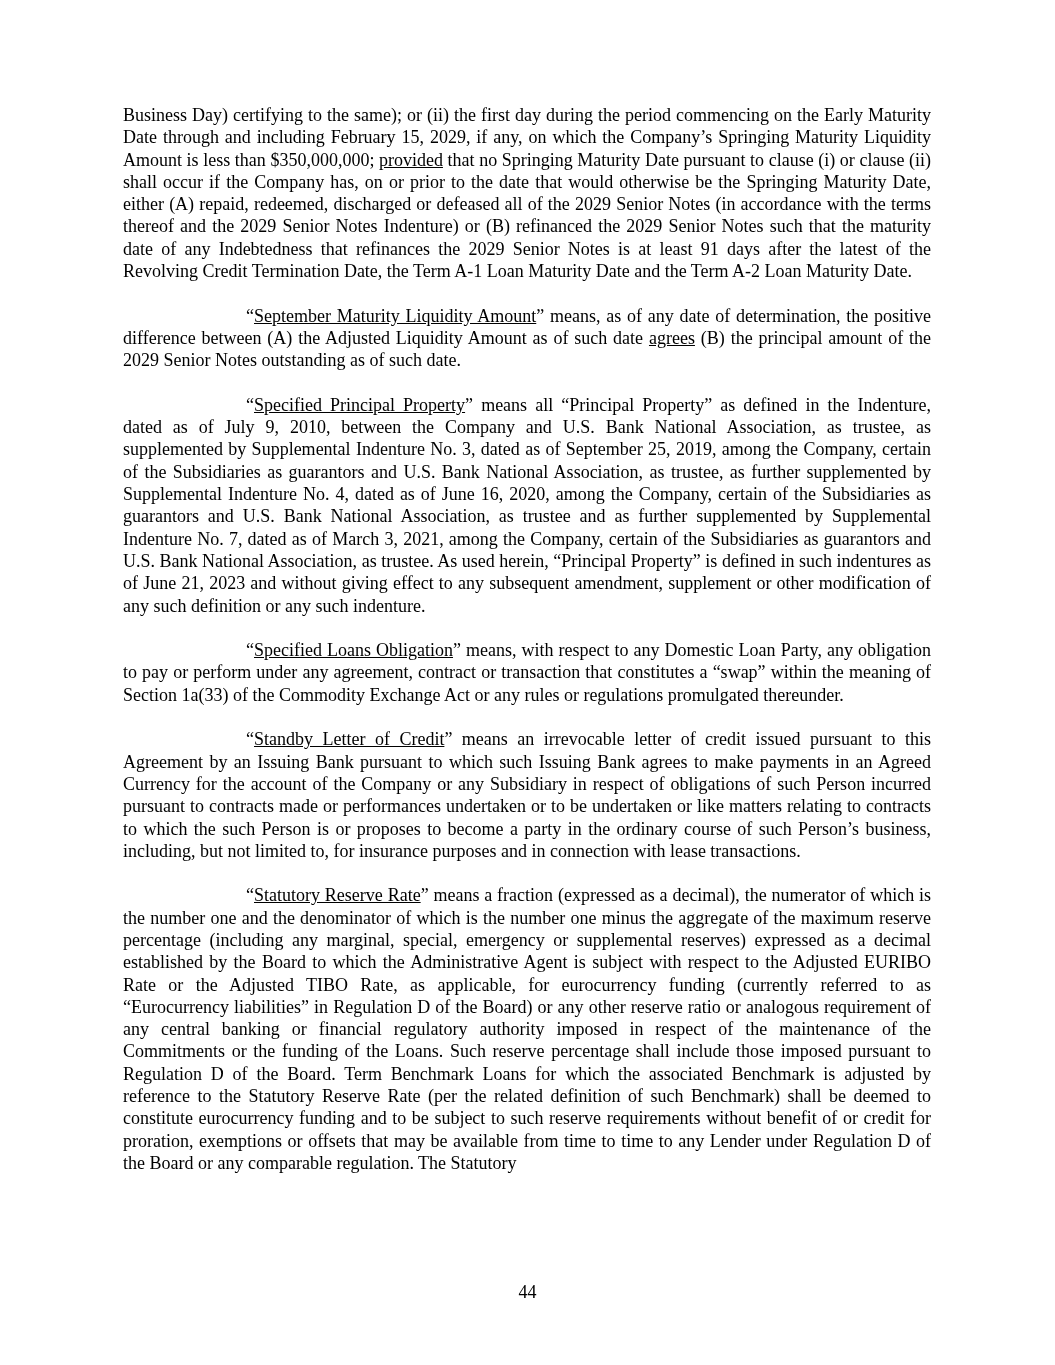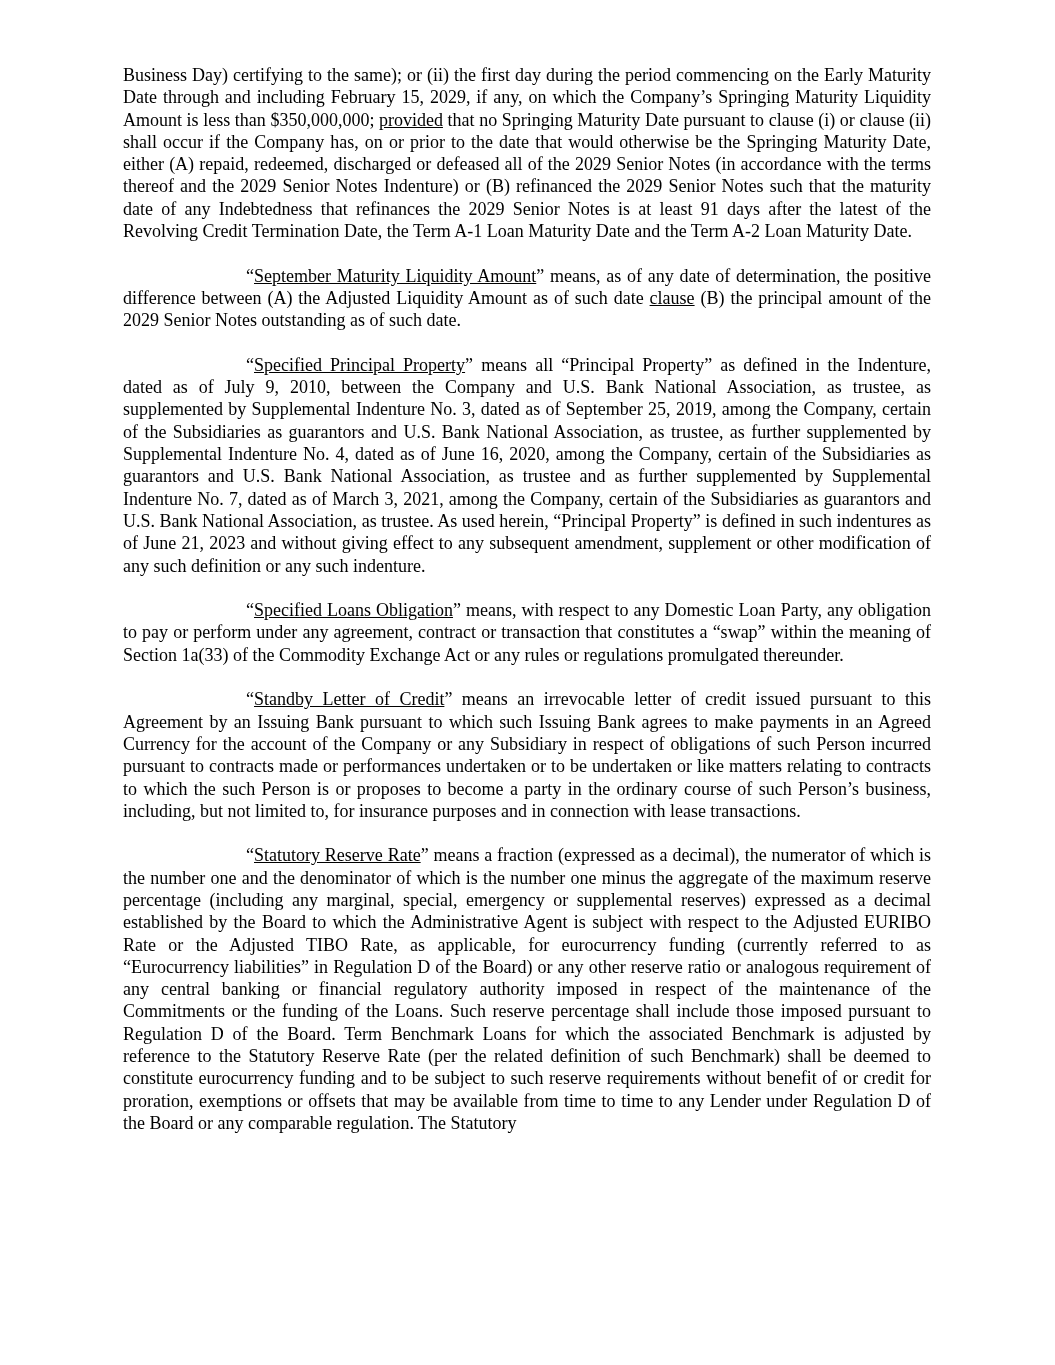--- a/index.html
+++ b/index.html
@@ -10,21 +10,21 @@
   .page {
     position: relative;
     width: 1055px;
     height: 1365px;
     background: #ffffff;
     color: #000000;
     font-family: "Liberation Serif", "DejaVu Serif", serif;
     font-size: 18px;
     line-height: 22.3px;
     box-sizing: border-box;
-    padding: 64px 124px 0 123px;
+    padding: 104px 124px 0 123px;
   }
   .doc-body p.para {
     margin: 0 0 22.3px 0;
     text-align: justify;
   }
   .doc-body p.para.indent {
     text-indent: 123px;
   }
   .u {
     text-decoration: underline;
@@ -37,19 +37,20 @@
     text-align: center;
     font-size: 18px;
   }
 </style>
 </head>
 <body>
 
 <div class="page">
   <div class="doc-body">
       <p class="para"><span>Business Day) certifying to the same); or (ii) the first day during the period commencing on the Early Maturity Date through and including February 15, 2029, if any, on which the Company’s Springing Maturity Liquidity Amount is less than $350,000,000; </span><span class="u">provided</span><span> that no Springing Maturity Date pursuant to clause (i) or clause (ii) shall occur if the Company has, on or prior to the date that would otherwise be the Springing Maturity Date, either (A) repaid, redeemed, discharged or defeased all of the 2029 Senior Notes (in accordance with the terms thereof and the 2029 Senior Notes Indenture) or (B) refinanced the 2029 Senior Notes such that the maturity date of any Indebtedness that refinances the 2029 Senior Notes is at least 91 days after the latest of the Revolving Credit Termination Date, the Term A-1 Loan Maturity Date and the Term A-2 Loan Maturity Date.</span></p>
-      <p class="para indent"><span>“</span><span class="u">September Maturity Liquidity Amount</span><span>” means, as of any date of determination, the positive difference between (A) the Adjusted Liquidity Amount as of such date </span><span class="u">clause</span><span> (B) the principal amount of the 2029 Senior Notes outstanding as of such date.</span></p>
+      <p class="para indent"><span>“</span><span class="u">September Maturity Liquidity Amount</span><span>” means, as of any date of determination, the positive difference between (A) the Adjusted Liquidity Amount as of such date </span><span class="u">agrees</span><span> (B) the principal amount of the 2029 Senior Notes outstanding as of such date.</span></p>
       <p class="para indent"><span>“</span><span class="u">Specified Principal Property</span><span>” means all “Principal Property” as defined in the Indenture, dated as of July 9, 2010, between the Company and U.S. Bank National Association, as trustee, as supplemented by Supplemental Indenture No. 3, dated as of September 25, 2019, among the Company, certain of the Subsidiaries as guarantors and U.S. Bank National Association, as trustee, as further supplemented by Supplemental Indenture No. 4, dated as of June 16, 2020, among the Company, certain of the Subsidiaries as guarantors and U.S. Bank National Association, as trustee and as further supplemented by Supplemental Indenture No. 7, dated as of March 3, 2021, among the Company, certain of the Subsidiaries as guarantors and U.S. Bank National Association, as trustee.  As used herein, “Principal Property” is defined in such indentures as of June 21, 2023 and without giving effect to any subsequent amendment, supplement or other modification of any such definition or any such indenture.</span></p>
       <p class="para indent"><span>“</span><span class="u">Specified Loans Obligation</span><span>” means, with respect to any Domestic Loan Party, any obligation to pay or perform under any agreement, contract or transaction that constitutes a “swap” within the meaning of Section 1a(33) of the Commodity Exchange Act or any rules or regulations promulgated thereunder.</span></p>
       <p class="para indent"><span>“</span><span class="u">Standby Letter of Credit</span><span>” means an irrevocable letter of credit issued pursuant to this Agreement by an Issuing Bank pursuant to which such Issuing Bank agrees to make payments in an Agreed Currency for the account of the Company or any Subsidiary in respect of obligations of such Person incurred pursuant to contracts made or performances undertaken or to be undertaken or like matters relating to contracts to which the such Person is or proposes to become a party in the ordinary course of such Person’s business, including, but not limited to, for insurance purposes and in connection with lease transactions.</span></p>
       <p class="para indent"><span>“</span><span class="u">Statutory Reserve Rate</span><span>” means a fraction (expressed as a decimal), the numerator of which is the number one and the denominator of which is the number one minus the aggregate of the maximum reserve percentage (including any marginal, special, emergency or supplemental reserves) expressed as a decimal established by the Board to which the Administrative Agent is subject with respect to the Adjusted EURIBO Rate or the Adjusted TIBO Rate, as applicable, for eurocurrency funding (currently referred to as “Eurocurrency liabilities” in Regulation D of the Board) or any other reserve ratio or analogous requirement of any central banking or financial regulatory authority imposed in respect of the maintenance of the Commitments or the funding of the Loans.  Such reserve percentage shall include those imposed pursuant to Regulation D of the Board.  Term Benchmark Loans for which the associated Benchmark is adjusted by reference to the Statutory Reserve Rate (per the related definition of such Benchmark) shall be deemed to constitute eurocurrency funding and to be subject to such reserve requirements without benefit of or credit for proration, exemptions or offsets that may be available from time to time to any Lender under Regulation D of the Board or any comparable regulation.  The Statutory</span></p>
     </div>
+  <div class="footer">44</div>
 </div>
 
 </body></html>

